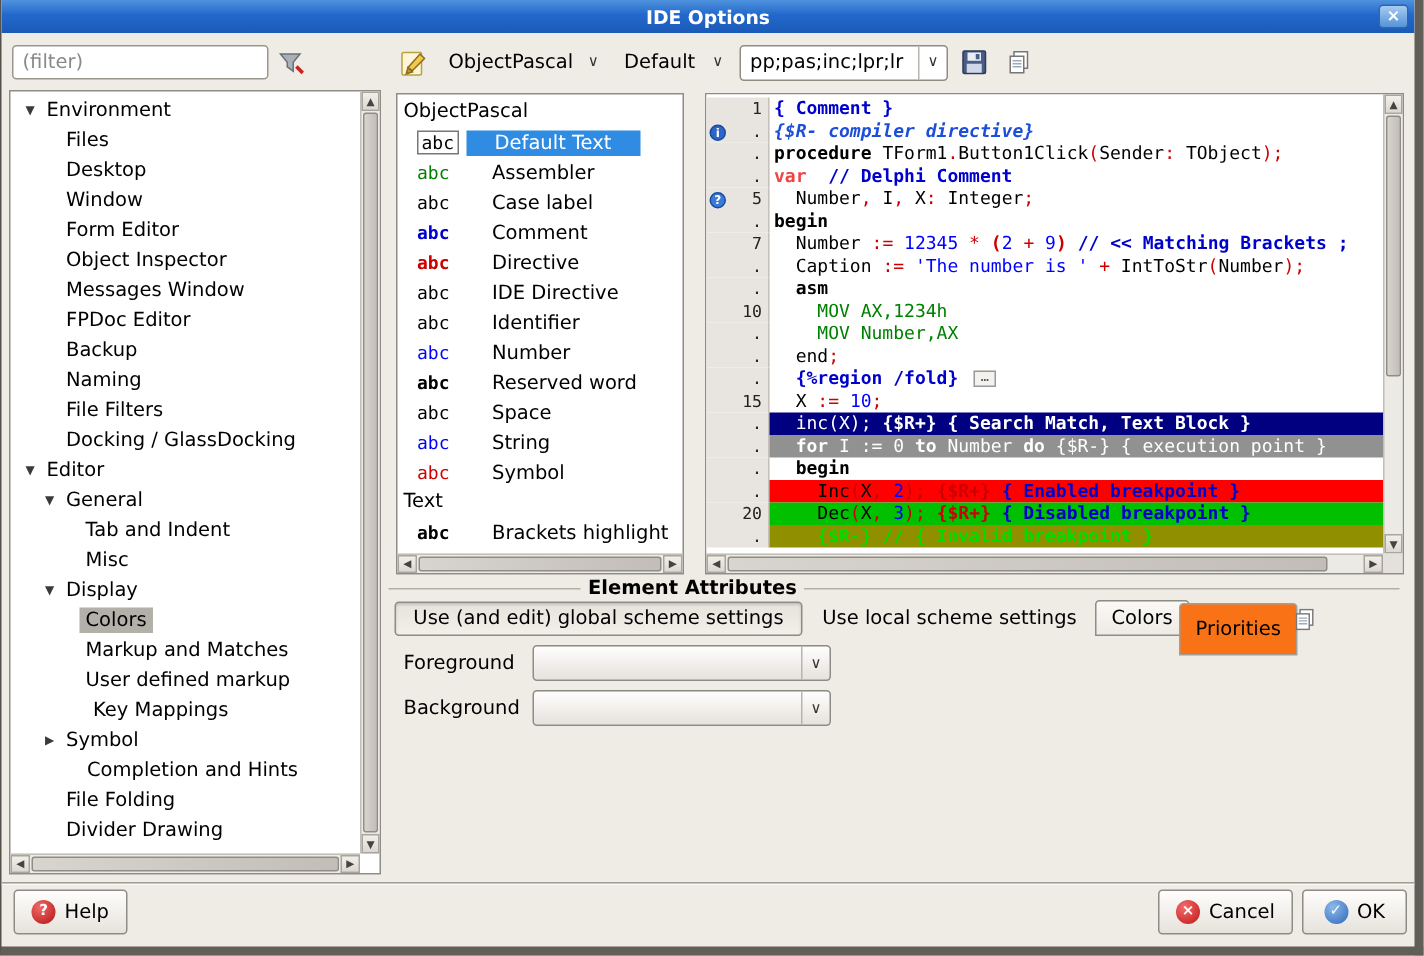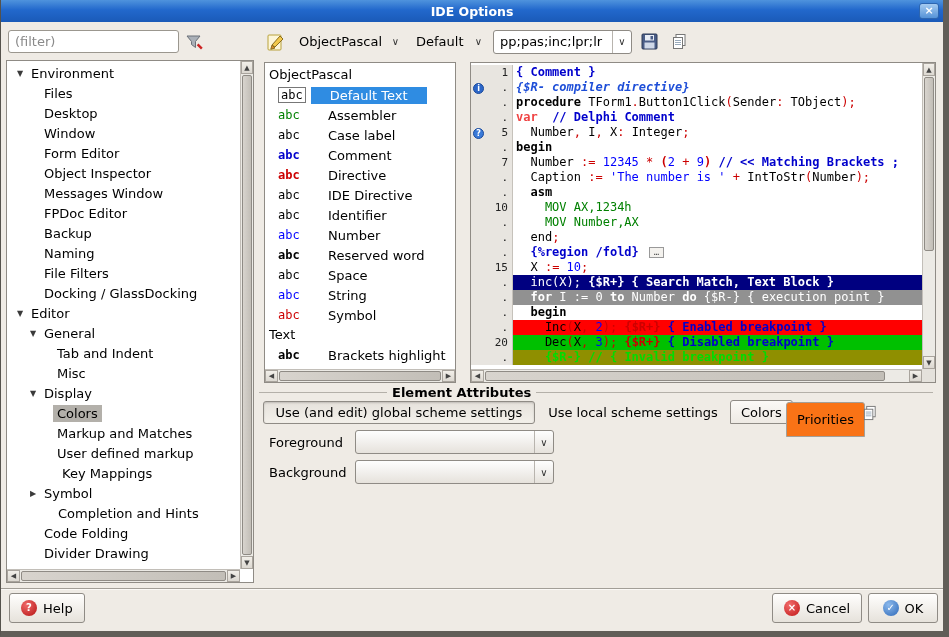--- a/index.html
+++ b/index.html
@@ -260,21 +260,21 @@
         <div class="tree-row" style="padding-left: 19px;">
           <span class="tree-arrow">▶</span>
           <span class="tree-label">Symbol</span>
         </div>
         <div class="tree-row" style="padding-left: 33px;">
           <span class="tree-arrow"></span>
           <span class="tree-label">Completion and Hints</span>
         </div>
         <div class="tree-row" style="padding-left: 19px;">
           <span class="tree-arrow"></span>
-          <span class="tree-label">Code Folding</span>
+          <span class="tree-label">File Folding</span>
         </div>
         <div class="tree-row" style="padding-left: 19px;">
           <span class="tree-arrow"></span>
           <span class="tree-label">Divider Drawing</span>
         </div>
       </div>
     <div class="sb sb-v">
       <div class="sb-btn up"></div>
       <div class="sb-track">
         <div class="sb-thumb" style="top:1px;height:calc(100% - 2px);"></div>

